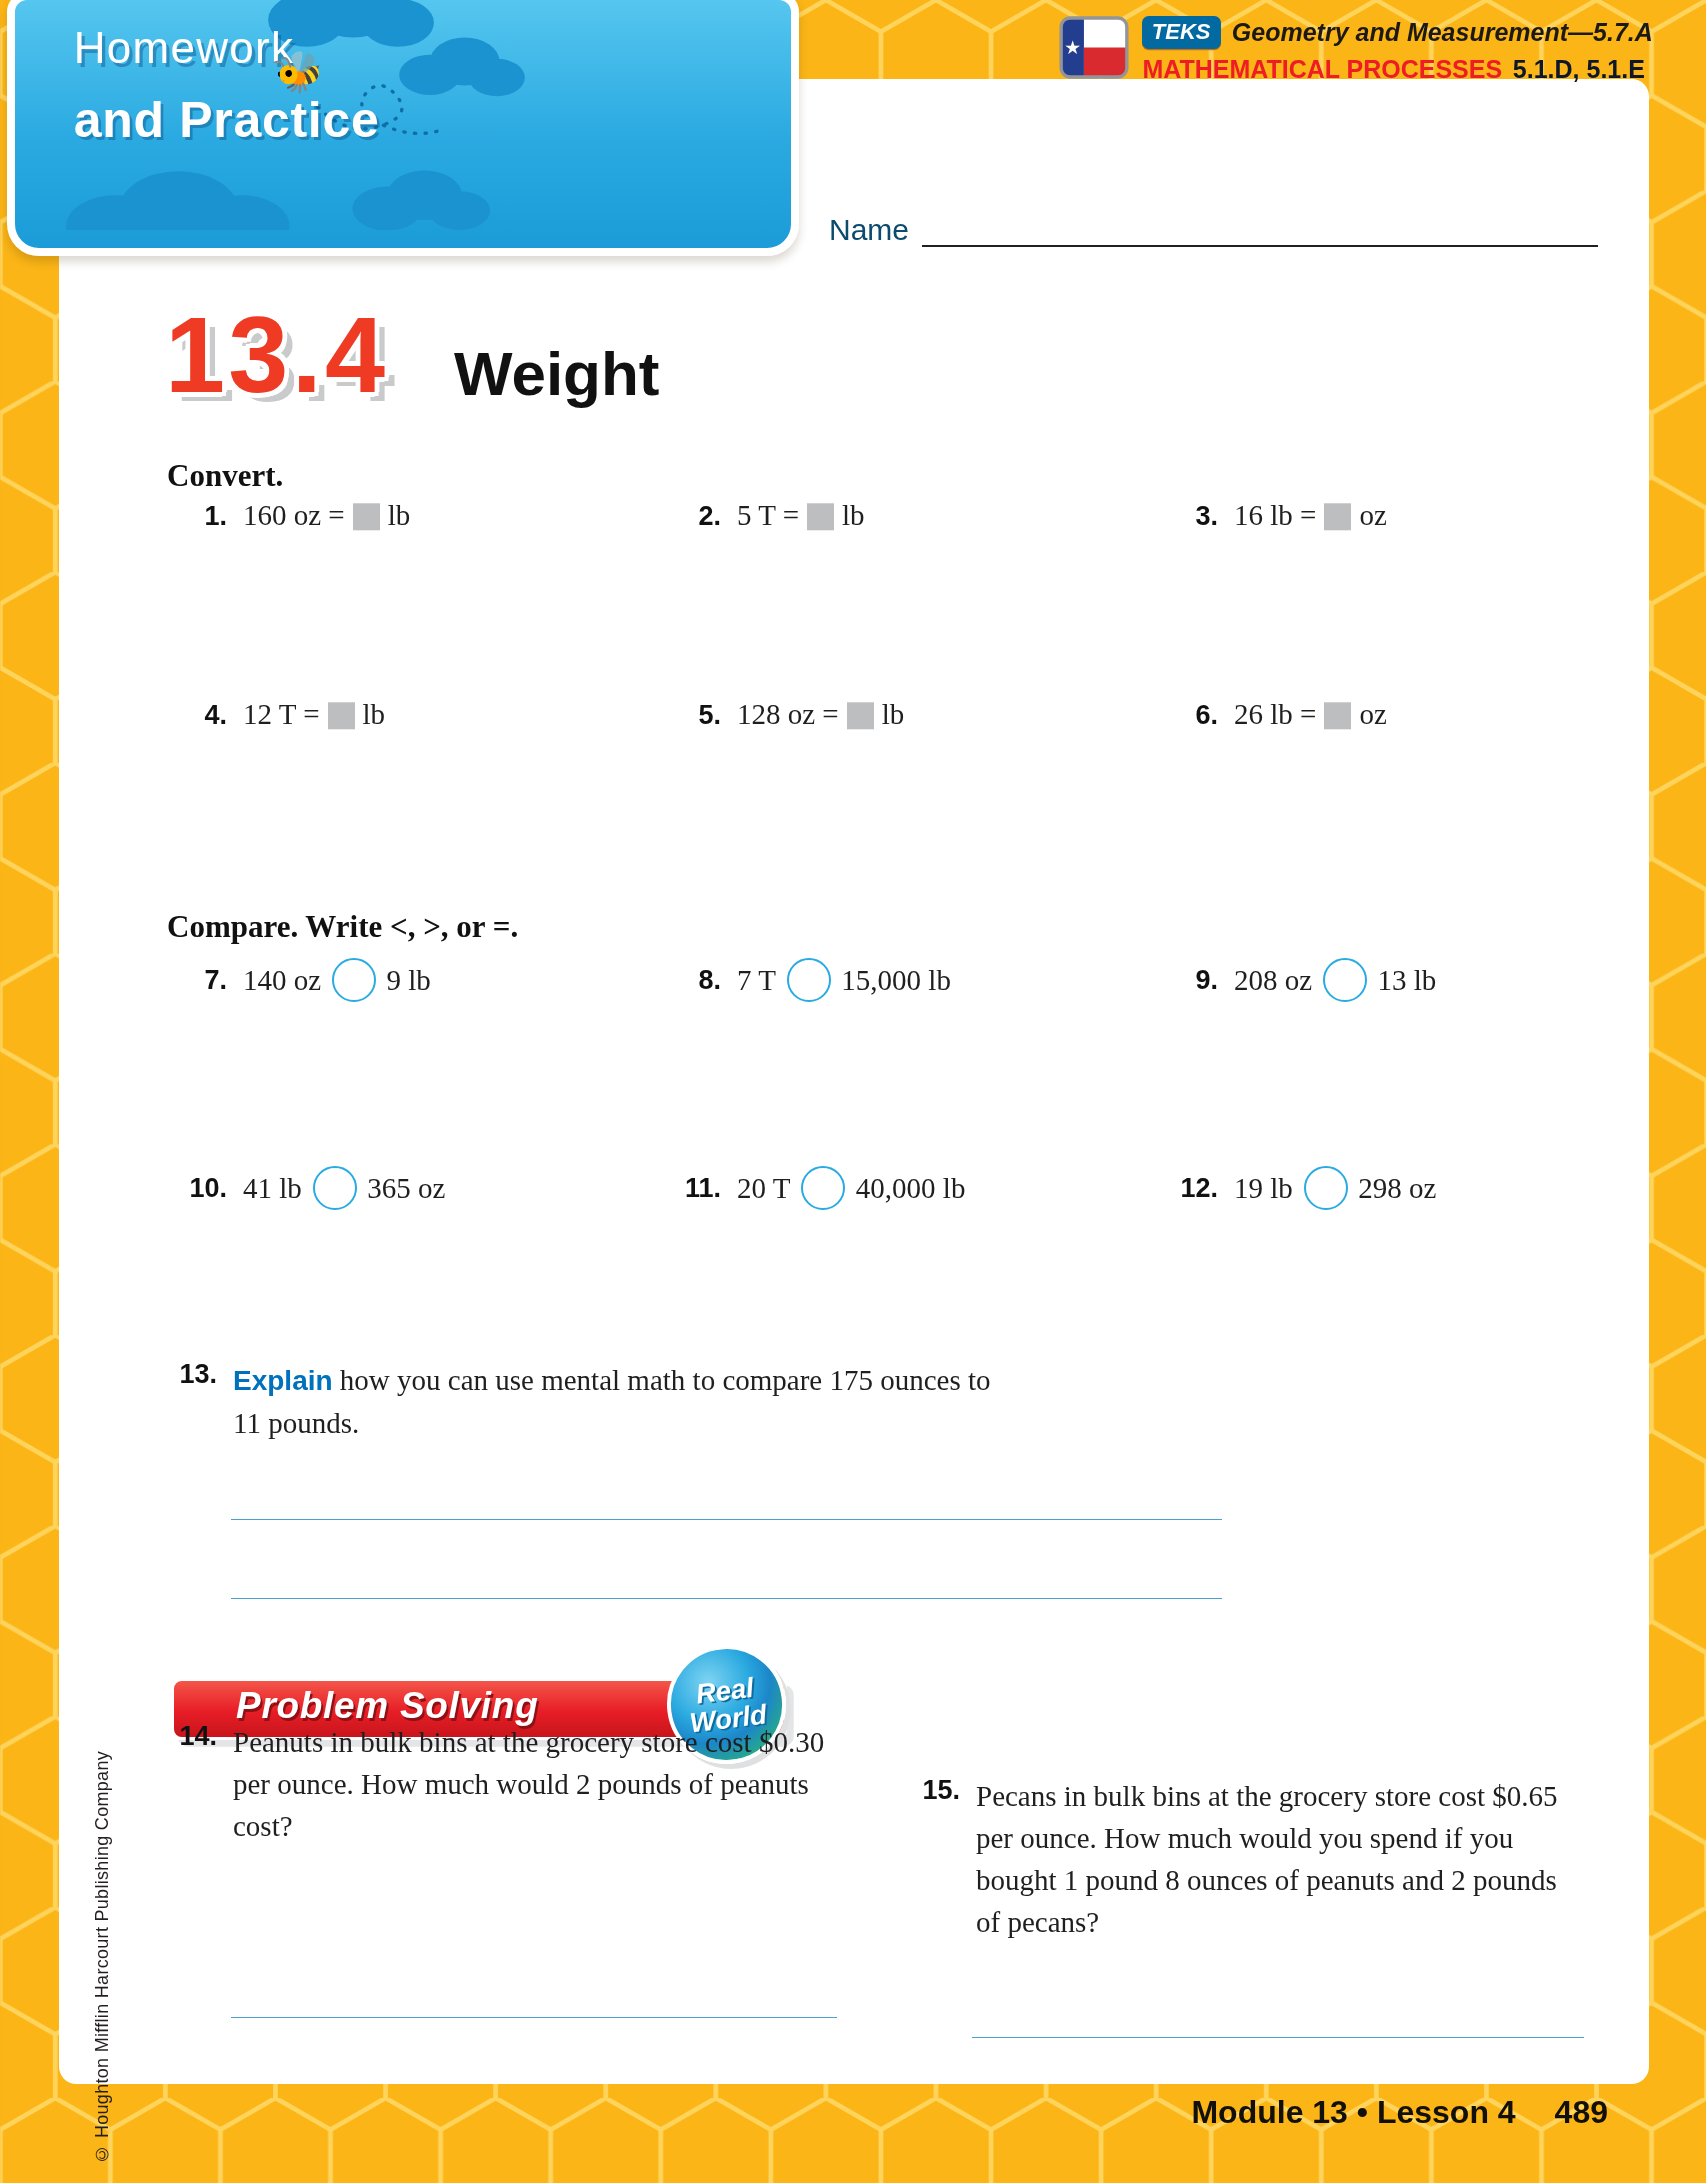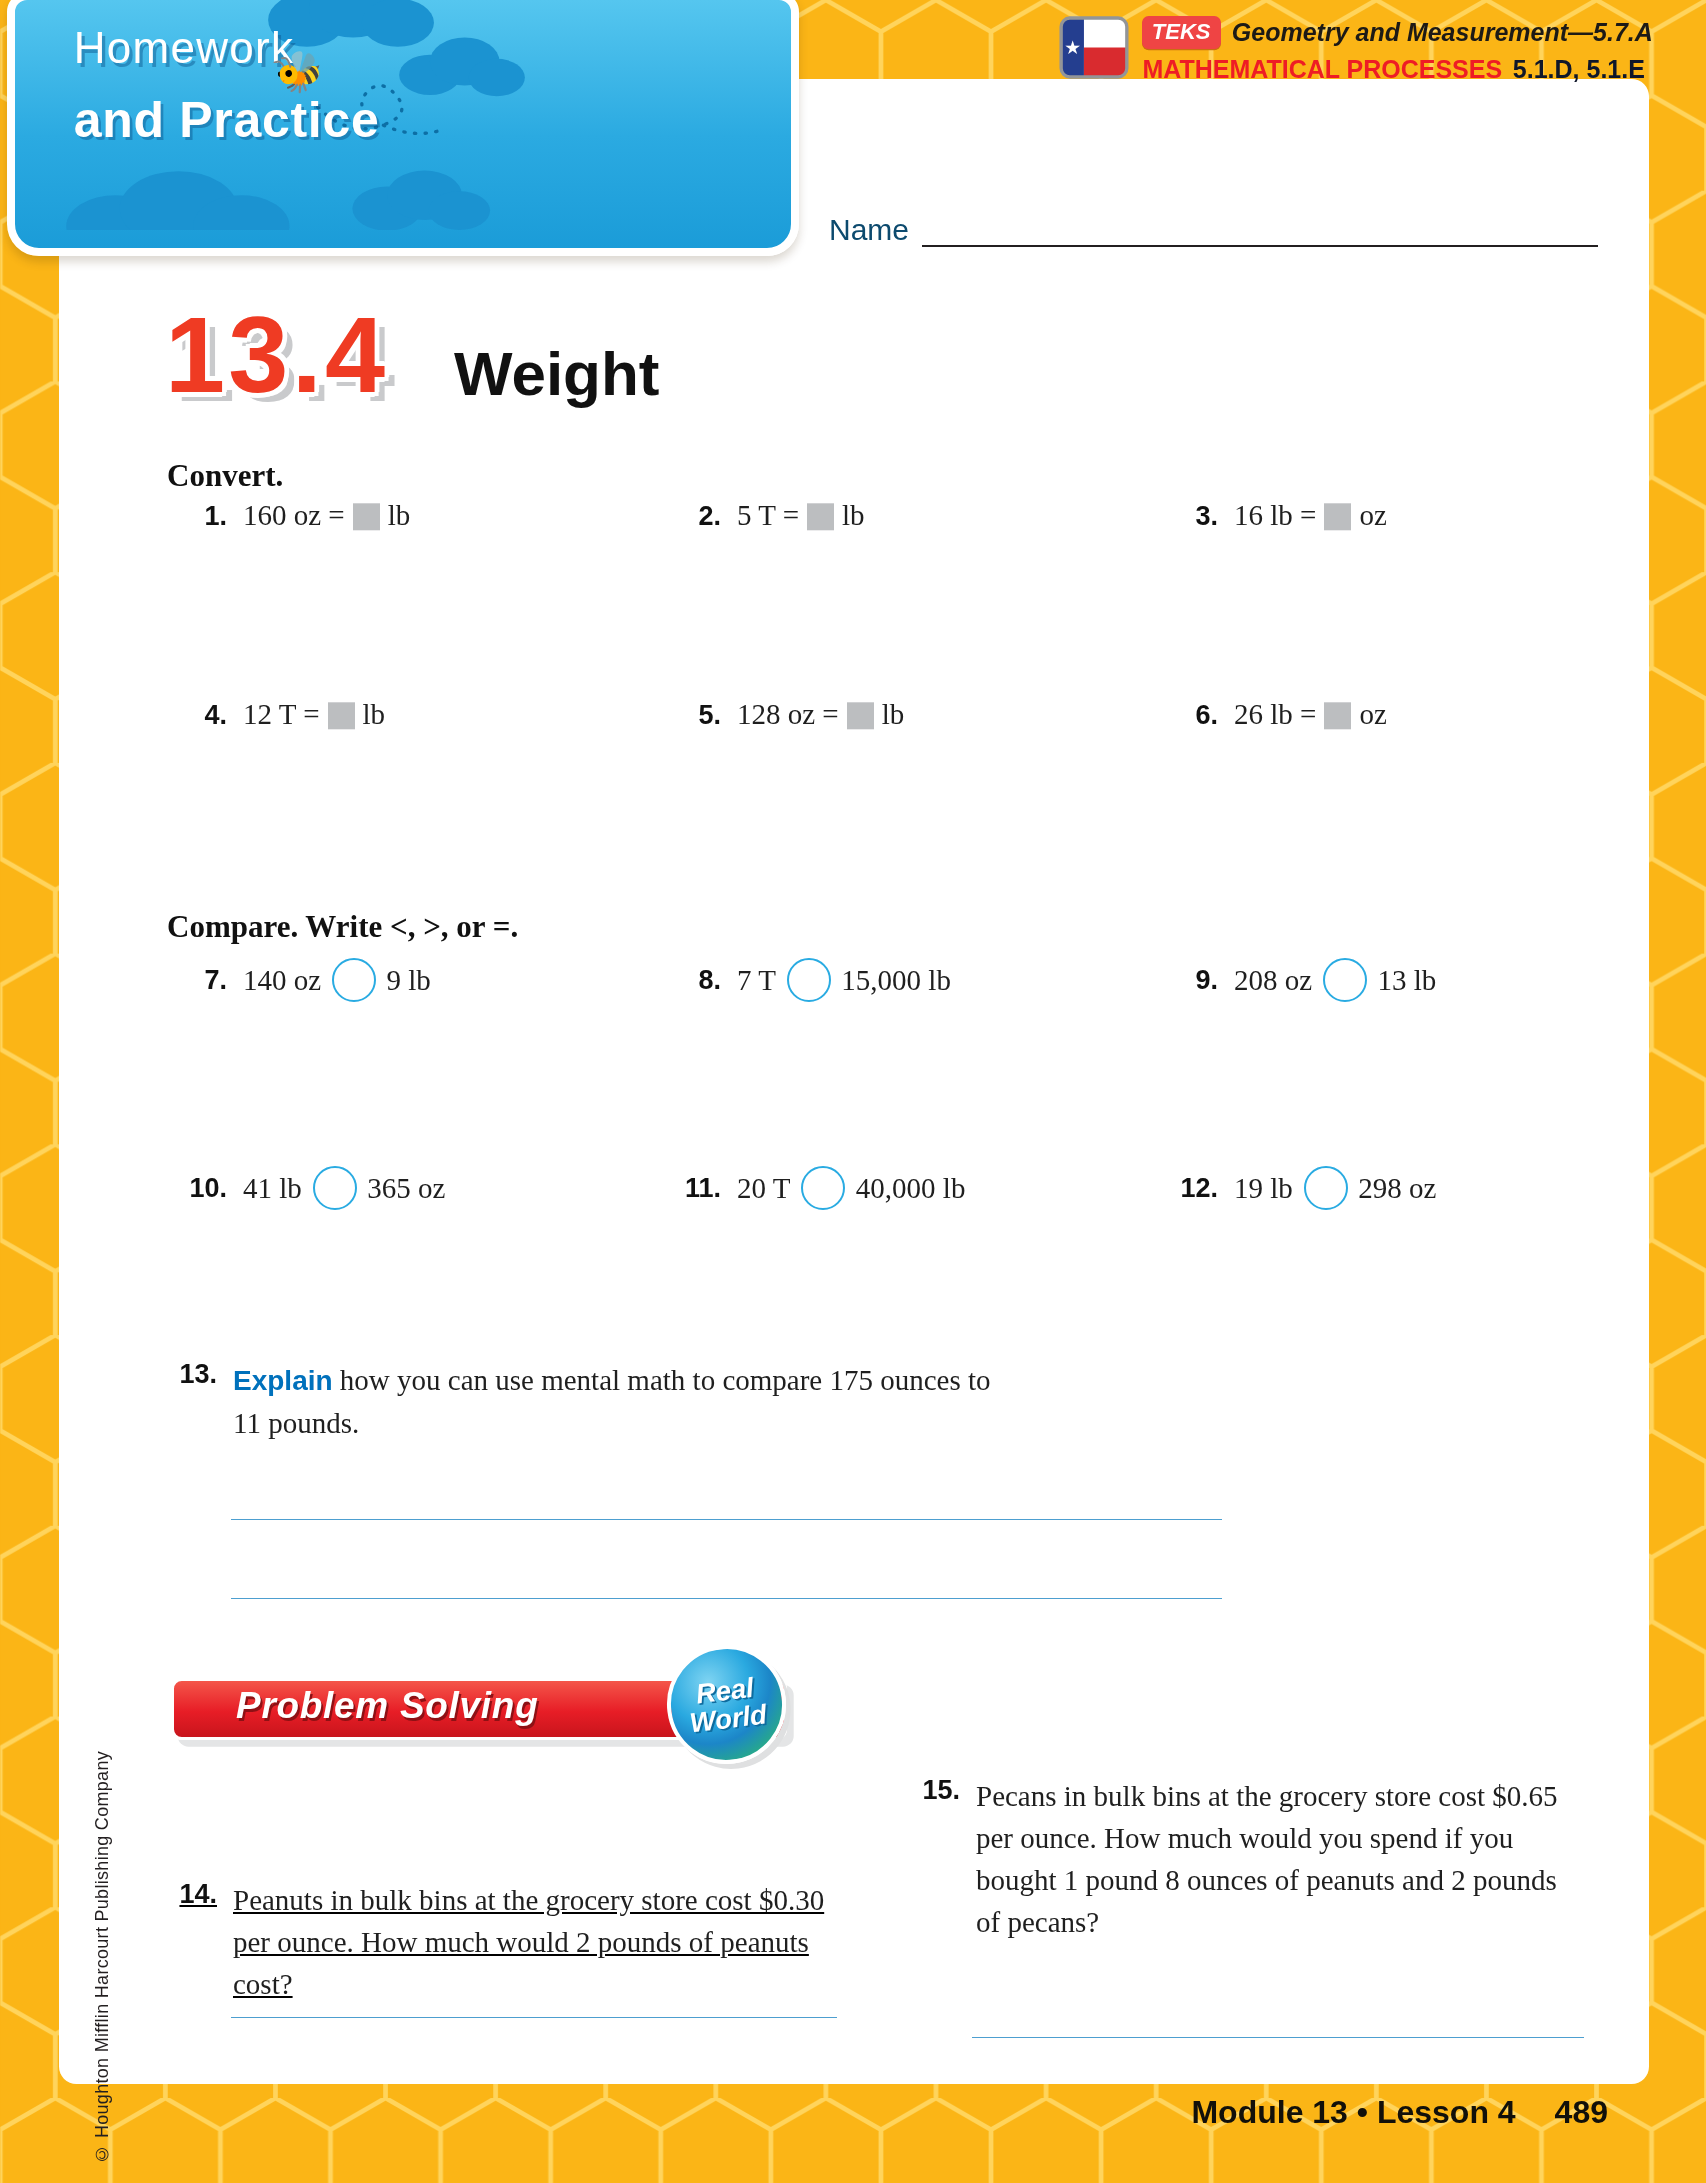--- a/index.html
+++ b/index.html
@@ -20,21 +20,21 @@
              letter-spacing:1.3px;color:#ffffff;text-shadow:3.3px 4px 0 rgba(10,85,140,.45);}
   .hw-title2{position:absolute;left:59px;top:91px;font-size:50px;font-weight:800;
              letter-spacing:0.7px;color:#ffffff;text-shadow:2.7px 3.3px 0 rgba(10,85,140,.45);}
   .bee{position:absolute;left:260px;top:50px;font-size:39px;transform:rotate(-18deg);
        font-family:"DejaVu Sans",sans-serif;}
 
   
   .teks{position:absolute;left:1059px;top:16px;display:flex;align-items:flex-start;}
   .teks-flag{margin-right:13.4px;flex:0 0 auto;}
   .teks-line1{display:flex;align-items:center;}
-  .teks-badge{background:#ef4444;color:#ffffff;font-style:italic;font-weight:800;
+  .teks-badge{background:#0369a1;color:#ffffff;font-style:italic;font-weight:800;
               font-size:22px;padding:2.7px 10.7px 4px 9.4px;border-radius:6.7px;margin-right:10.7px;
               box-shadow:0 1.3px 0 #c96f10;}
   .teks-standard{font-weight:700;font-size:25px;color:#1d1a16;font-style:italic;}
   .teks-line2{margin-top:6.7px;font-size:25px;font-weight:800;}
   .teks-proc{color:#EE1C25;}
   .teks-codes{color:#0f172a;margin-left:10.7px;font-weight:700;}
 
   
   .name-row{position:absolute;left:829px;top:197px;display:flex;align-items:flex-end;}
   .name-label{font-size:30px;color:#0c4a6e;margin-top:16px;}
@@ -242,21 +242,21 @@
   <div class="ansline" style="left:231px;top:1598px;width:991px;"></div>
 
   <div class="ps-banner">
     <div class="ps-banner-text">Problem Solving</div>
   </div>
   <div class="rw-badge">
     <span class="rw-line">Real</span>
     <span class="rw-line">World</span>
   </div>
 
-  <div class="wprob" style="left:169px;top:1879px;text-decoration:underline;">
+  <div class="wprob" style="left:169px;top:1721px;">
     <span class="pnum">14.</span>
     <div class="wptxt" style="width:606px;">Peanuts in bulk bins at the grocery store cost $0.30 per ounce. How much would 2 pounds of peanuts cost?</div>
   </div>
   <div class="wprob" style="left:912px;top:1775px;">
     <span class="pnum">15.</span>
     <div class="wptxt" style="width:612px;">Pecans in bulk bins at the grocery store cost $0.65 per ounce. How much would you spend if you bought 1 pound 8 ounces of peanuts and 2 pounds of pecans?</div>
   </div>
   <div class="ansline" style="left:231px;top:2017px;width:606px;"></div>
   <div class="ansline" style="left:972px;top:2037px;width:612px;"></div>
 

